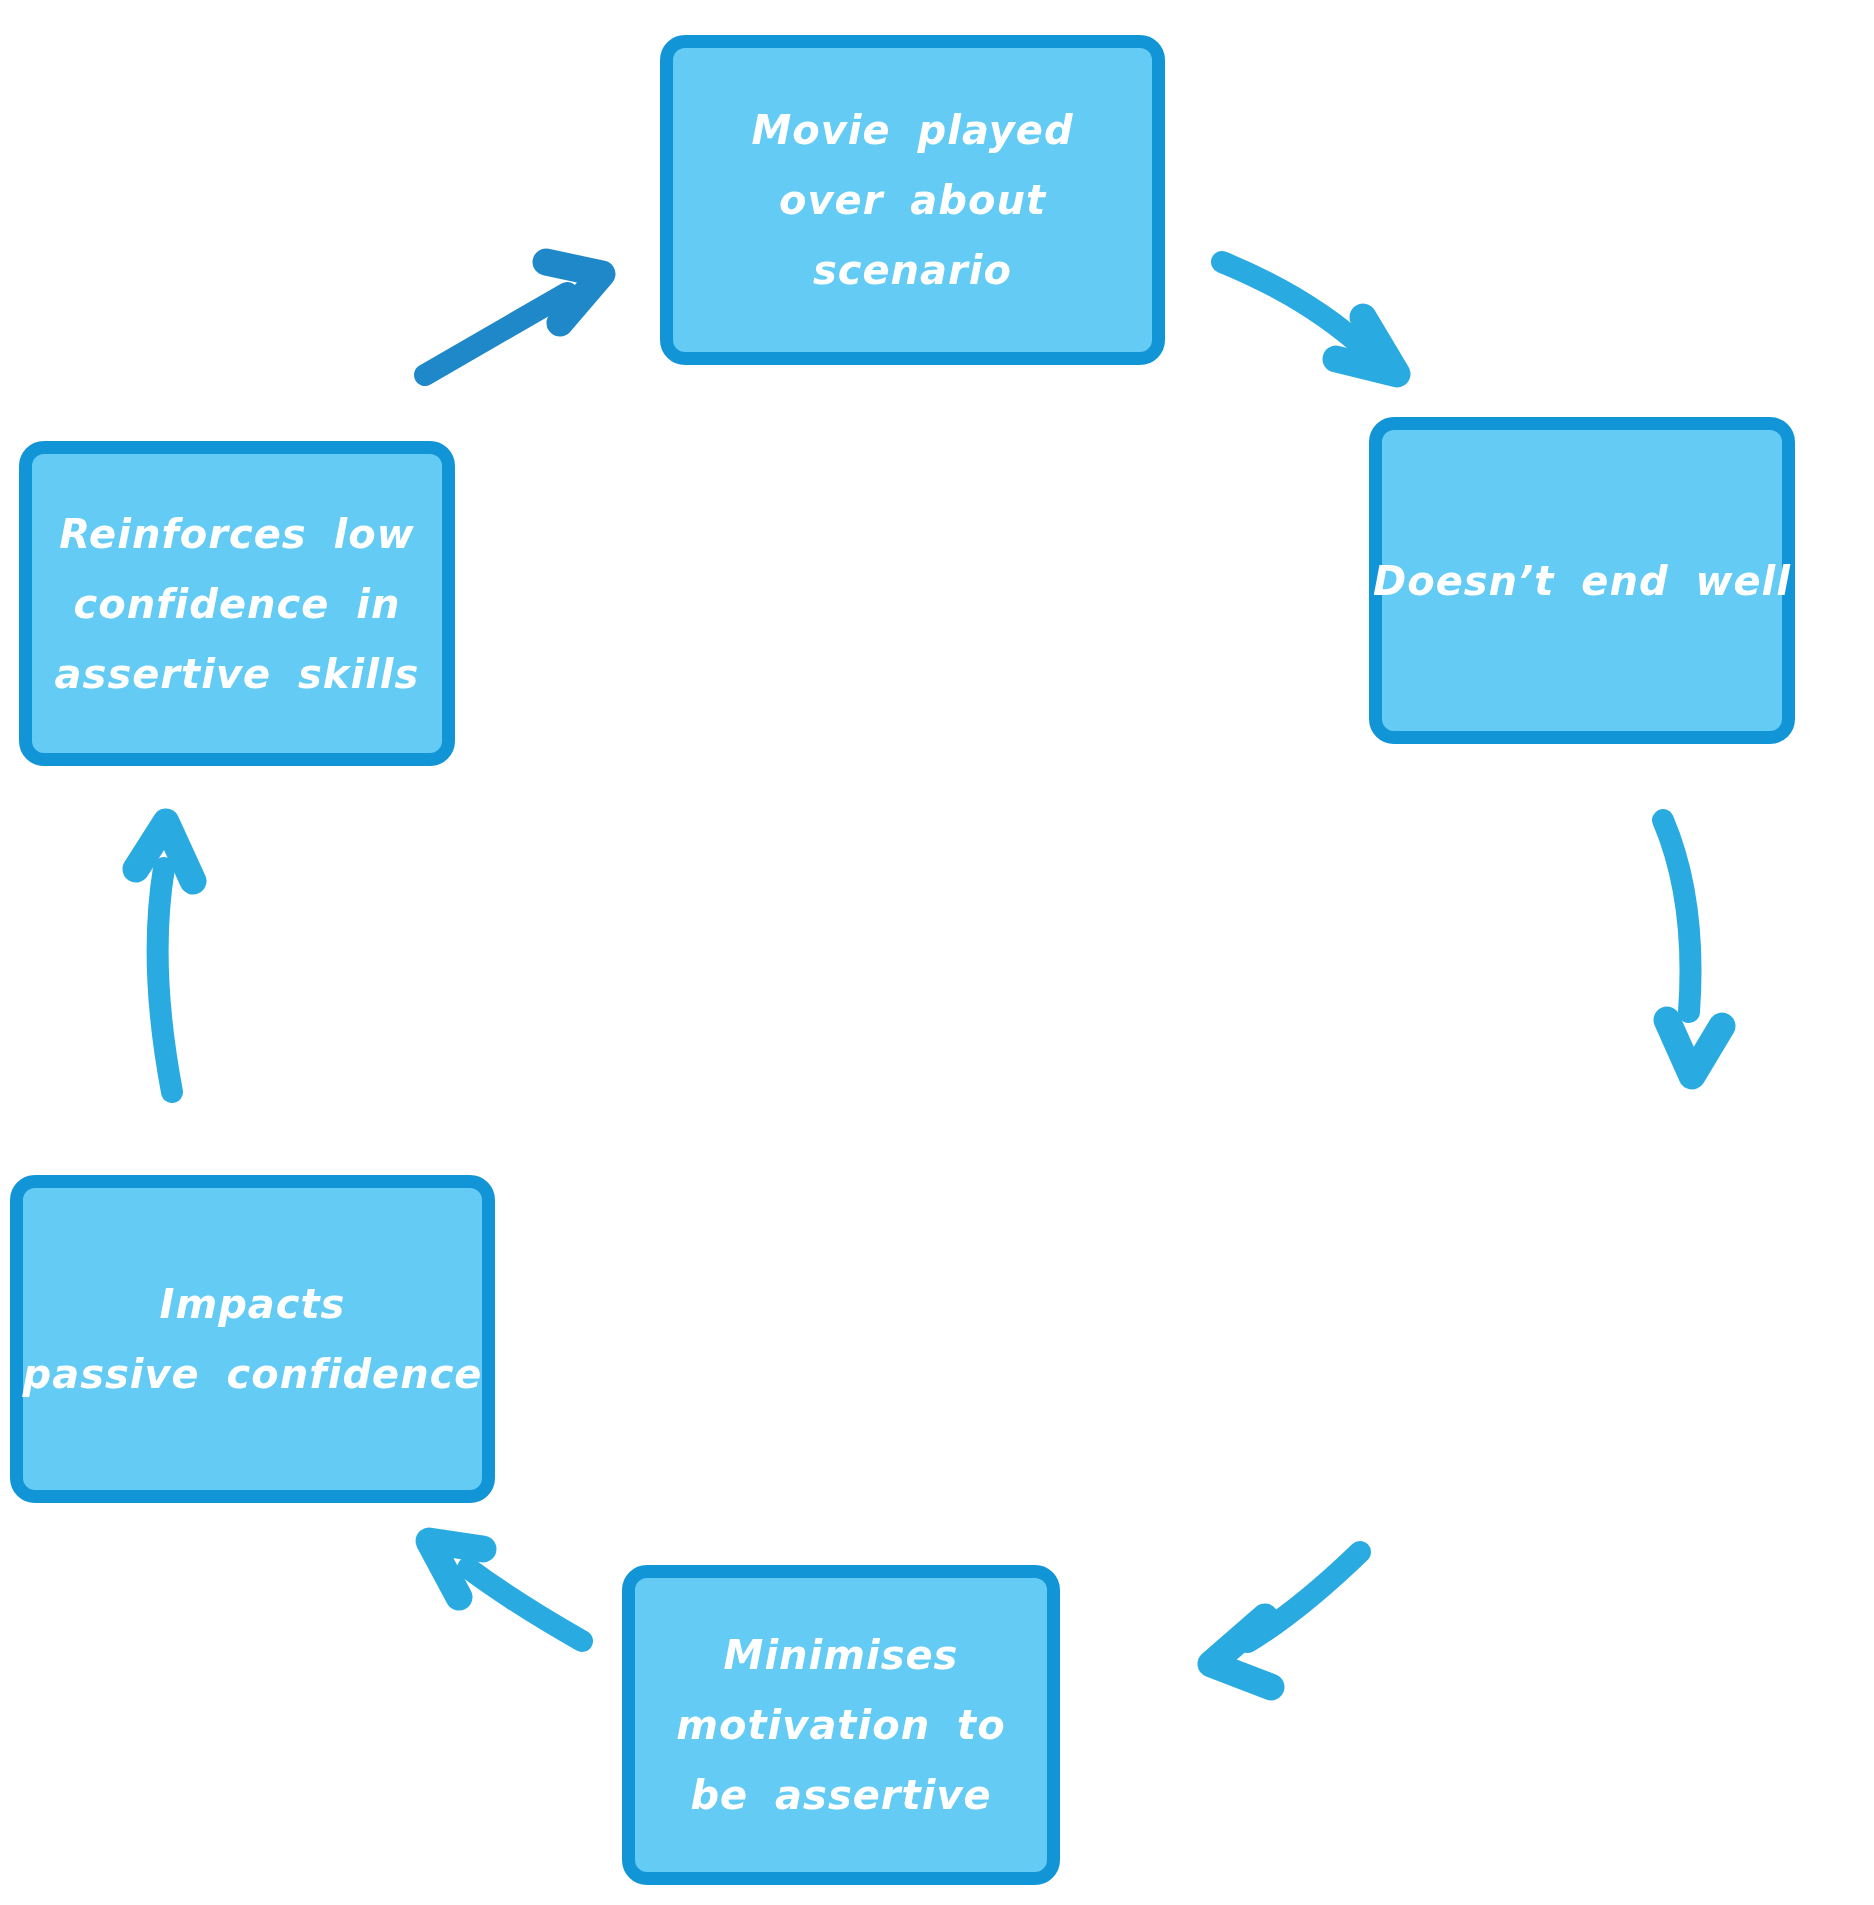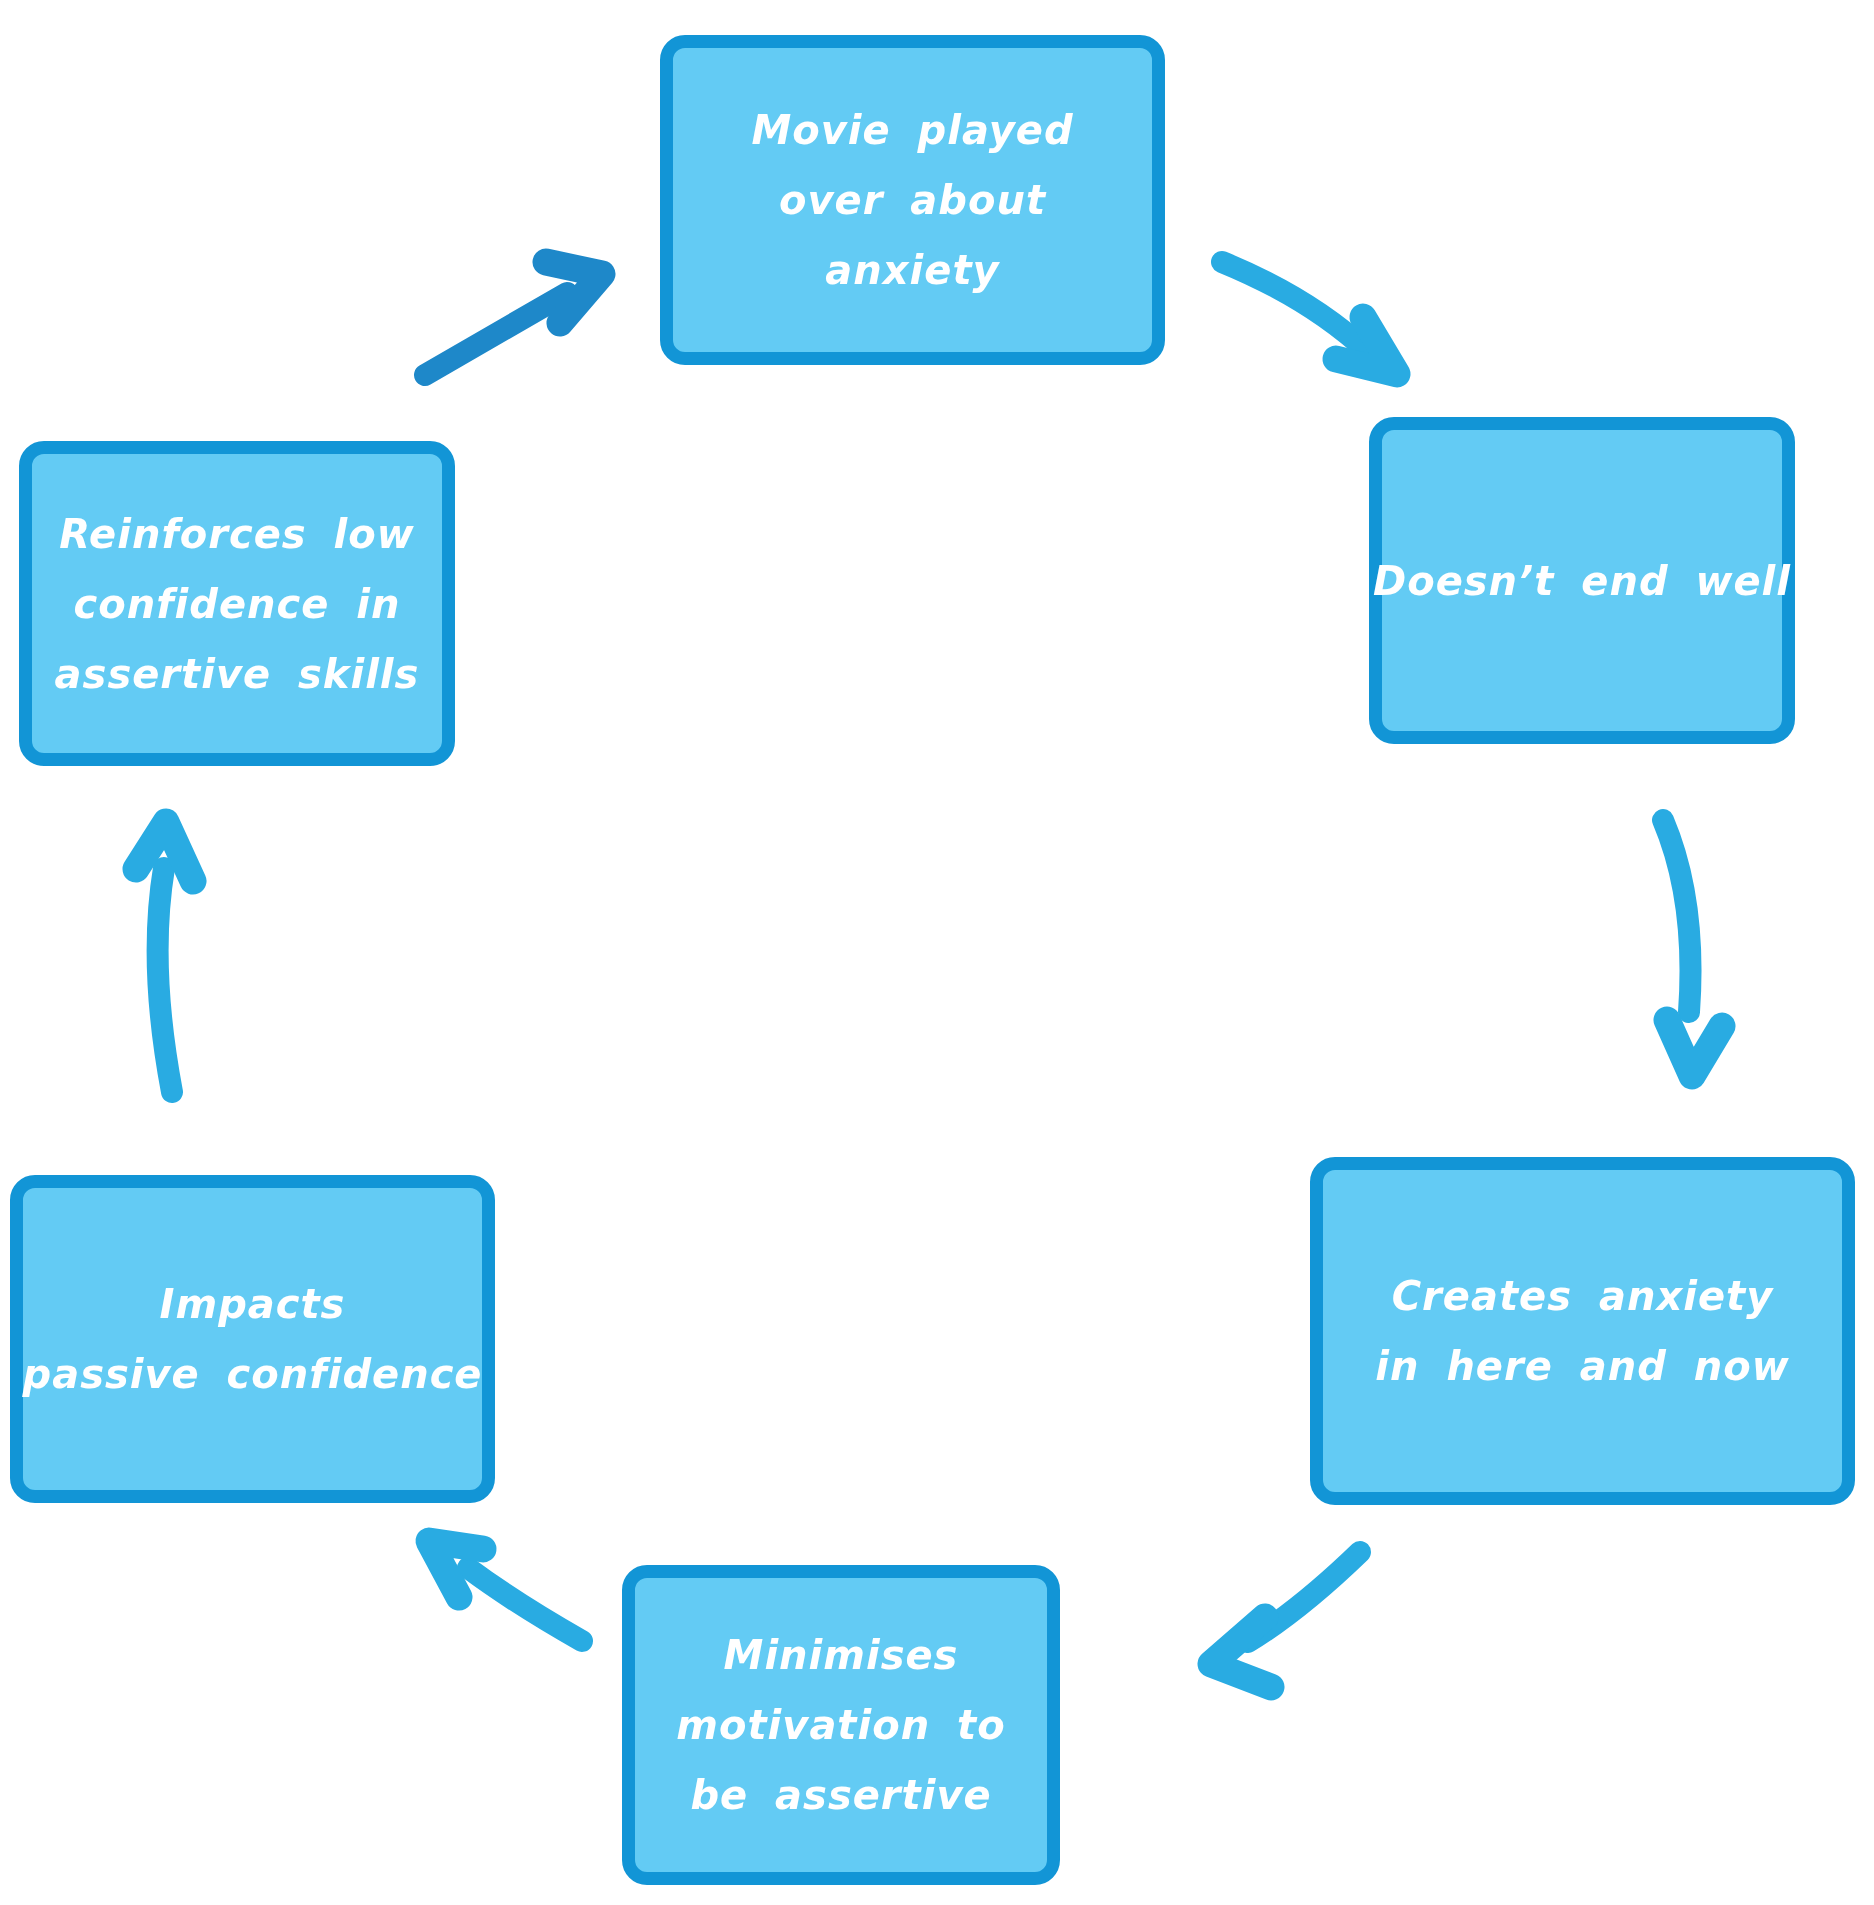--- a/index.html
+++ b/index.html
@@ -100,34 +100,29 @@
 
     <g class="arrow">
       <path d="M172,1092 Q148,965 164,868"></path>
       <polyline points="136,869 166,822 193,881"></polyline>
     </g>
   </svg>
 
   <div class="node node-movie">
     <div class="line">Movie played</div>
     <div class="line">over about</div>
-    <div class="line">anxiety</div>
+    <div class="line">scenario</div>
   </div>
 
   <div class="node node-doesnt">
     <div class="line">Doesn’t end well</div>
     <div class="line"></div>
     <div class="line"></div>
   </div>
 
-  <div class="node node-creates">
-    <div class="line">Creates anxiety</div>
-    <div class="line">in here and now</div>
-    <div class="line"></div>
-  </div>
 
   <div class="node node-minimises">
     <div class="line">Minimises</div>
     <div class="line">motivation to</div>
     <div class="line">be assertive</div>
   </div>
 
   <div class="node node-impacts">
     <div class="line">Impacts</div>
     <div class="line">passive confidence</div>

